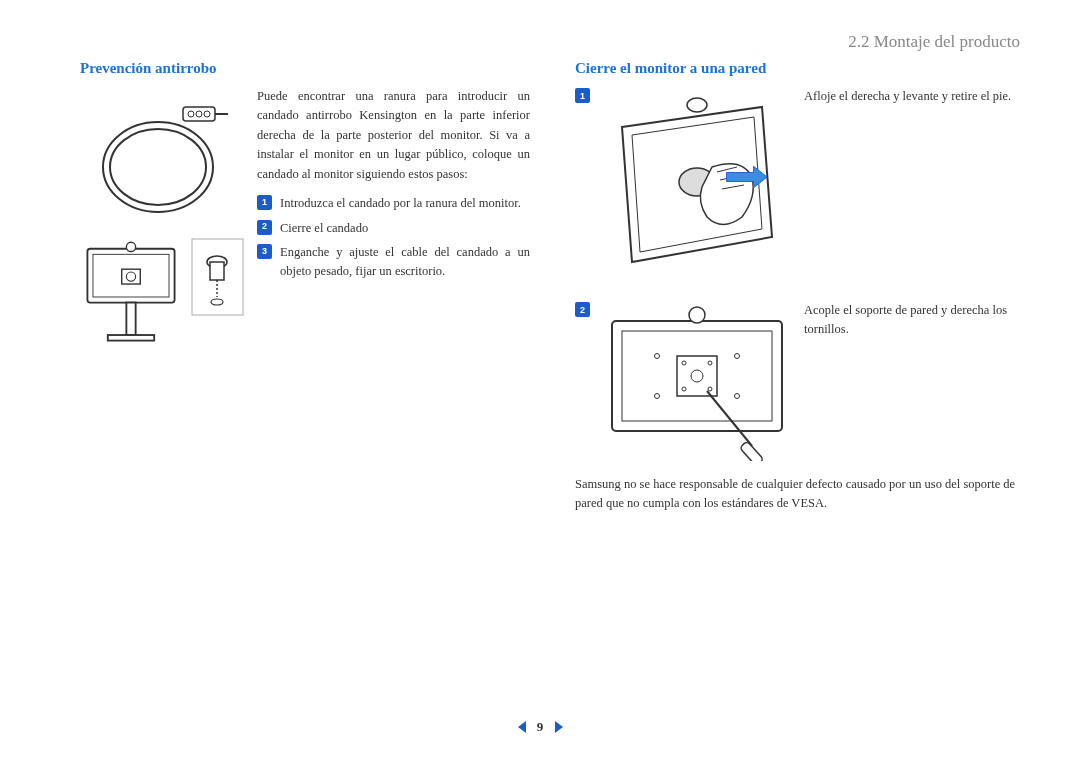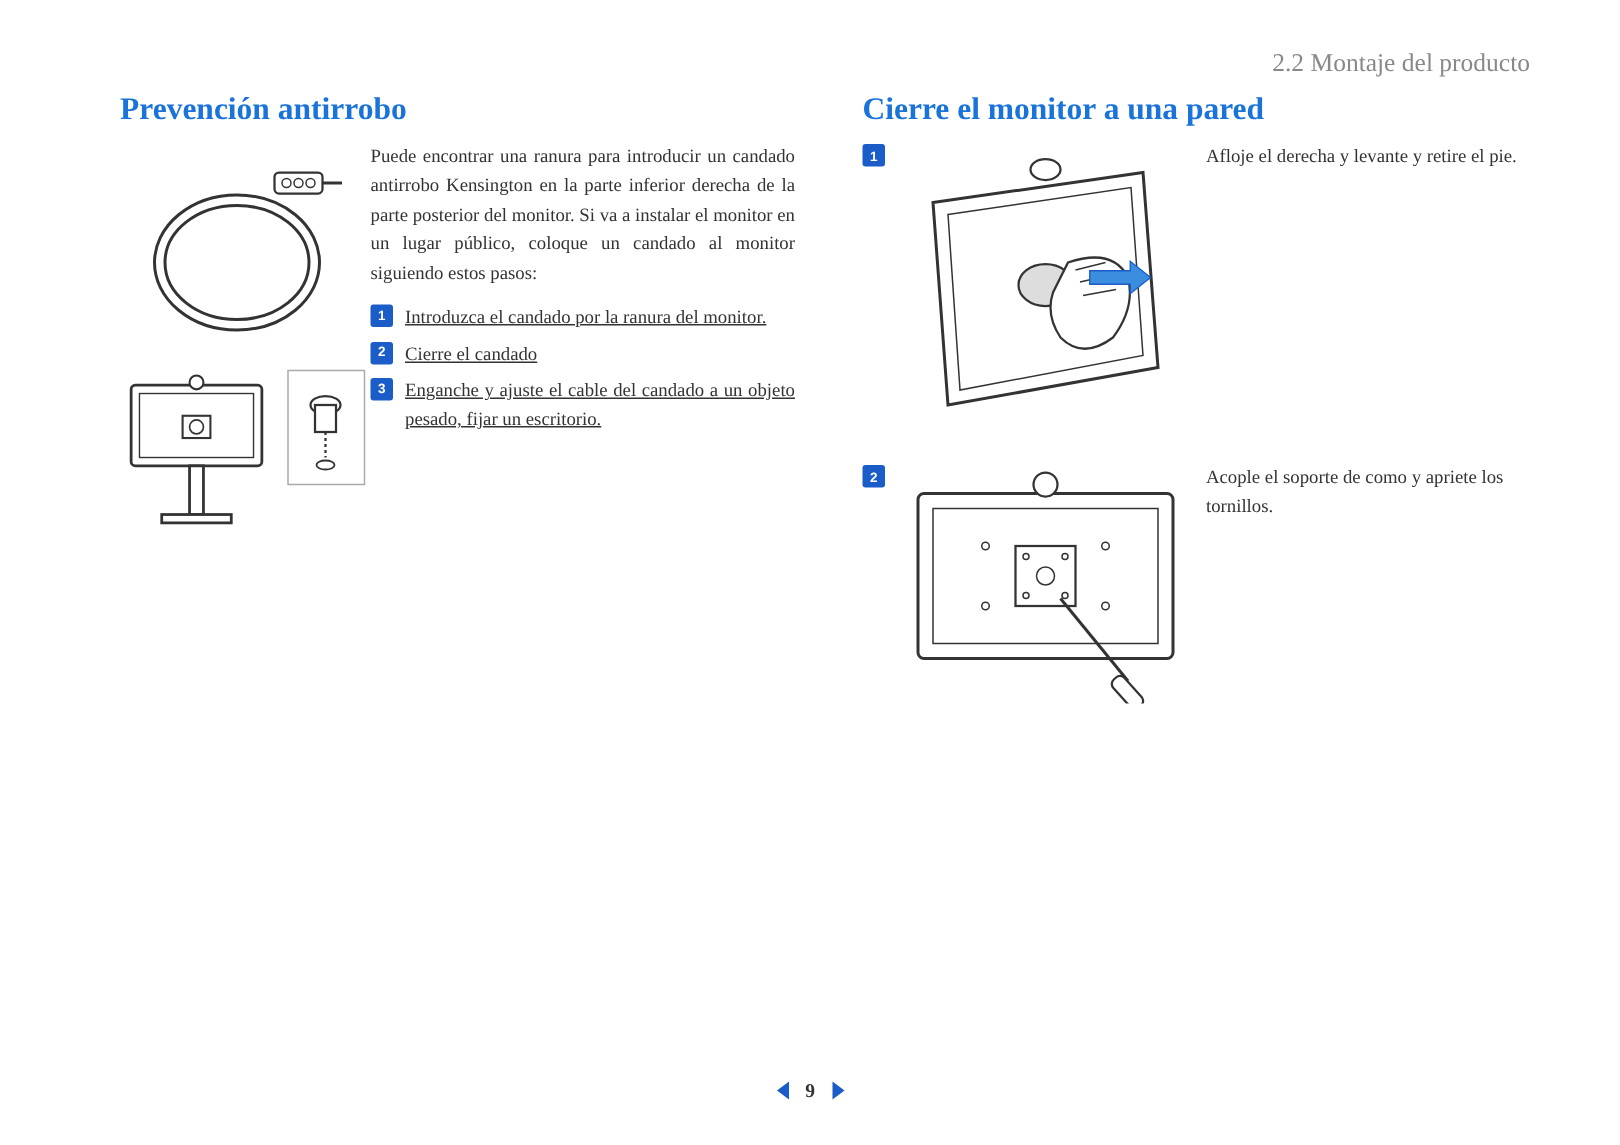--- a/index.html
+++ b/index.html
@@ -20,26 +20,26 @@
     color: #888;
   }
   .content {
     display: flex;
     padding: 60px 55px 0 80px;
     gap: 45px;
   }
   .col {
     flex: 1;
   }
-  .left-col { display: flex; gap: 2px; }
+  .left-col { display: flex; gap: 12px; }
   .left-images { width: 165px; flex-shrink: 0; }
   .left-text { flex: 1; }
   h2 {
     color: #1a73d8;
-    font-size: 21px;
+    font-size: 15px;
     font-weight: bold;
     margin-bottom: 10px;
   }
   .intro {
     text-align: justify;
     line-height: 1.55;
     margin-bottom: 10px;
   }
   .step-list { list-style: none; }
   .step-list li {
@@ -58,21 +58,21 @@
     height: 15px;
     background: #1a5cc8;
     color: #fff;
     font-size: 9px;
     font-weight: bold;
     border-radius: 2px;
     flex-shrink: 0;
     margin-top: 1px;
     font-family: Arial, sans-serif;
   }
-  .step-text { flex: 1; text-align: justify; text-decoration: underline; }
+  .step-text { flex: 1; text-align: justify; }
   .right-step {
     display: flex;
     gap: 12px;
     margin-bottom: 14px;
     align-items: flex-start;
   }
   .right-step-img { width: 190px; flex-shrink: 0; }
   .right-step-text { flex: 1; line-height: 1.5; }
   .disclaimer {
     line-height: 1.55;
@@ -205,23 +205,24 @@
           <circle cx="82" cy="62" r="2" fill="none" stroke="#333"></circle>
           <circle cx="108" cy="62" r="2" fill="none" stroke="#333"></circle>
           <circle cx="82" cy="88" r="2" fill="none" stroke="#333"></circle>
           <circle cx="108" cy="88" r="2" fill="none" stroke="#333"></circle>
           <circle cx="95" cy="75" r="6" fill="none" stroke="#333"></circle>
 
           <path d="M 105 90 L 150 145" stroke="#333" stroke-width="2"></path>
           <rect x="145" y="140" width="25" height="10" rx="4" fill="#fff" stroke="#333" stroke-width="1.5" transform="rotate(48 145 140)"></rect>
         </svg>
       </div>
-      <div class="right-step-text">Acople el soporte de como y apriete los tornillos.</div>
+      <div class="right-step-text">Acople el soporte de pared y derecha los tornillos.</div>
     </div>
 
+    <p class="disclaimer">Samsung no se hace responsable de cualquier defecto causado por un uso del soporte de pared que no cumpla con los estándares de VESA.</p>
   </div>
 </div>
 
 <div class="footer">
   <span class="nav-arrow nav-prev"></span>
   <span class="pagenum">9</span>
   <span class="nav-arrow nav-next"></span>
 </div>
 
 </body></html>

